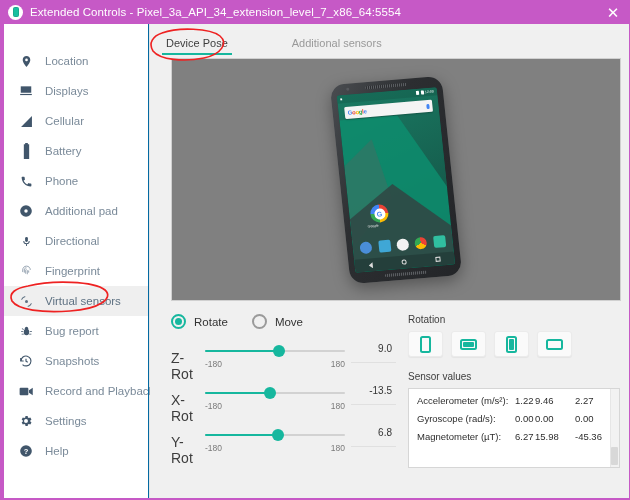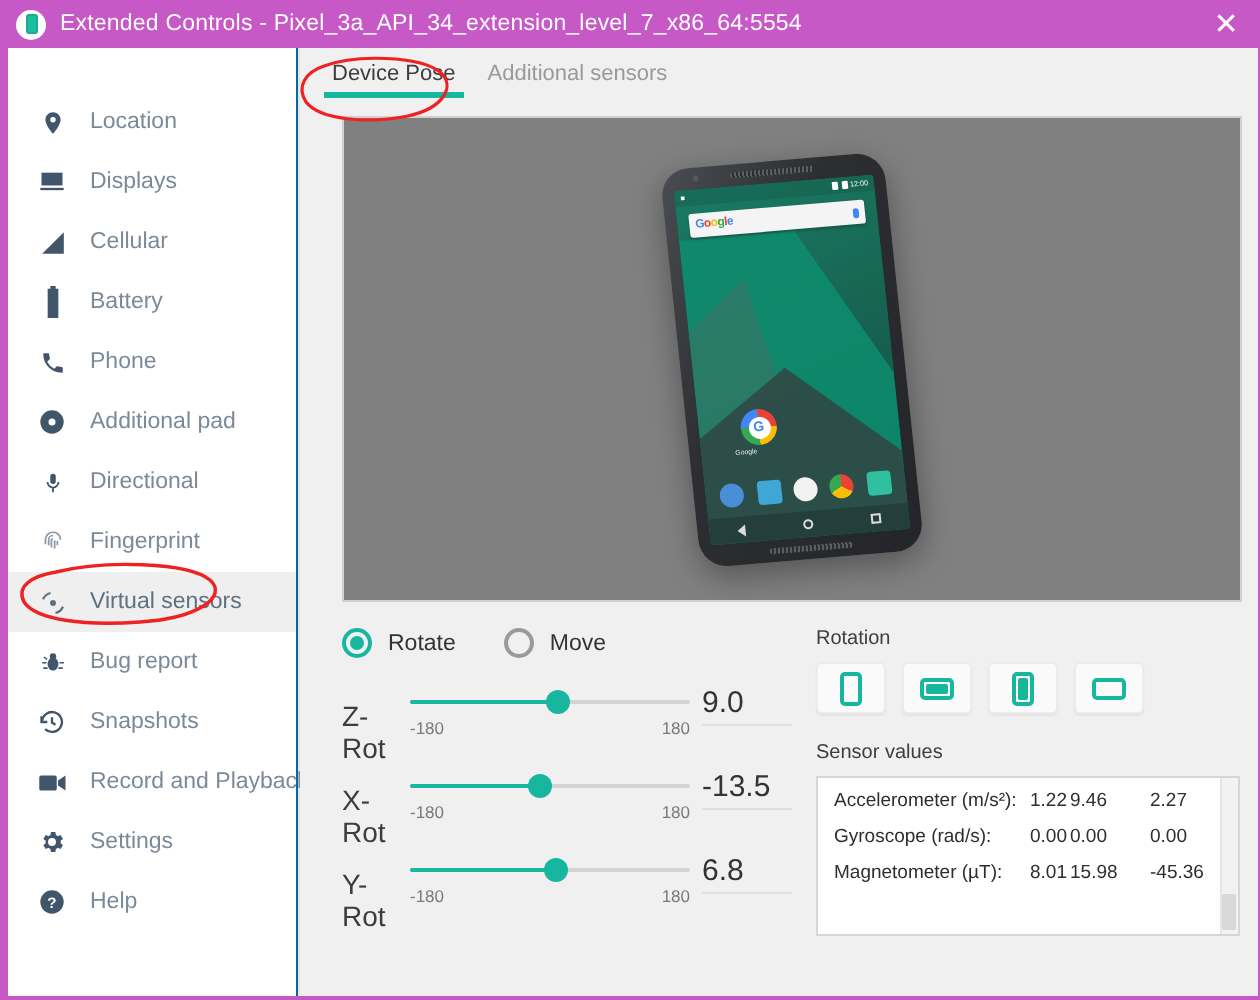--- a/index.html
+++ b/index.html
@@ -68,23 +68,24 @@
     font-size: 11.5px; color: #7a8a99; white-space: nowrap;
   }
   .side-item.selected .side-label { color: #5e7182; }
   
   #content {
     position: absolute; top: 24px; left: 146px; right: 0; bottom: 0;
     background: #f0f0f0;
   }
   #tabbar {
     position: absolute; top: 0; left: 0; right: 0; height: 31px;
-    display: flex; align-items: center;
+    display: flex; align-items: flex-end;
     padding-left: 8px;
     background: #f0f0f0;
+    gap: 48px;
   }
   .tab {
     font-size: 11px; color: #999999; padding: 0 8px 6px 8px;
     cursor: pointer; position: relative; white-space: nowrap;
   }
   .tab.active { color: #3d3d3d; }
   .tab.active::after {
     content: ""; position: absolute; left: 4px; right: 4px; bottom: 0;
     height: 2.5px; background: #16b79e;
   }
@@ -231,21 +232,21 @@
     position: absolute; top: 1px;
     width: 12px; height: 12px; border-radius: 50%;
     background: #16b79e; transform: translateX(-6px);
     cursor: pointer;
   }
   .minmax {
     display: flex; justify-content: space-between;
     font-size: 8.5px; color: #7a7a7a; margin-top: 1px;
   }
   .slider-val {
-    flex: 1; font-size: 15px; color: #333333;
+    flex: 1; text-align: right; font-size: 10px; color: #333333;
     padding-top: 2px; padding-right: 4px;
     border-bottom: 1px solid #e0e0e0; height: 22px;
     margin-left: 6px;
   }
   
   #rightcol { position: absolute; top: 290px; left: 258px; width: 212px; }
   .sec-title { font-size: 10px; color: #3d3d3d; margin-bottom: 6px; }
   #rot-btns { display: flex; gap: 8px; margin-bottom: 14px; }
   .rot-btn {
     width: 35px; height: 26px; background: #fafafa;
@@ -589,21 +590,21 @@
             <span class="sv-v3">2.27</span>
           </div>
           <div class="sv-row">
             <span class="sv-label">Gyroscope (rad/s):</span>
             <span class="sv-v1">0.00</span>
             <span class="sv-v2">0.00</span>
             <span class="sv-v3">0.00</span>
           </div>
           <div class="sv-row">
             <span class="sv-label">Magnetometer (µT):</span>
-            <span class="sv-v1">8.01</span>
+            <span class="sv-v1">6.27</span>
             <span class="sv-v2">15.98</span>
             <span class="sv-v3">-45.36</span>
           </div>
         </div>
         <div id="sb-track">
           <div id="sb-thumb"></div>
         </div>
       </div>
     </div>
   </div>

